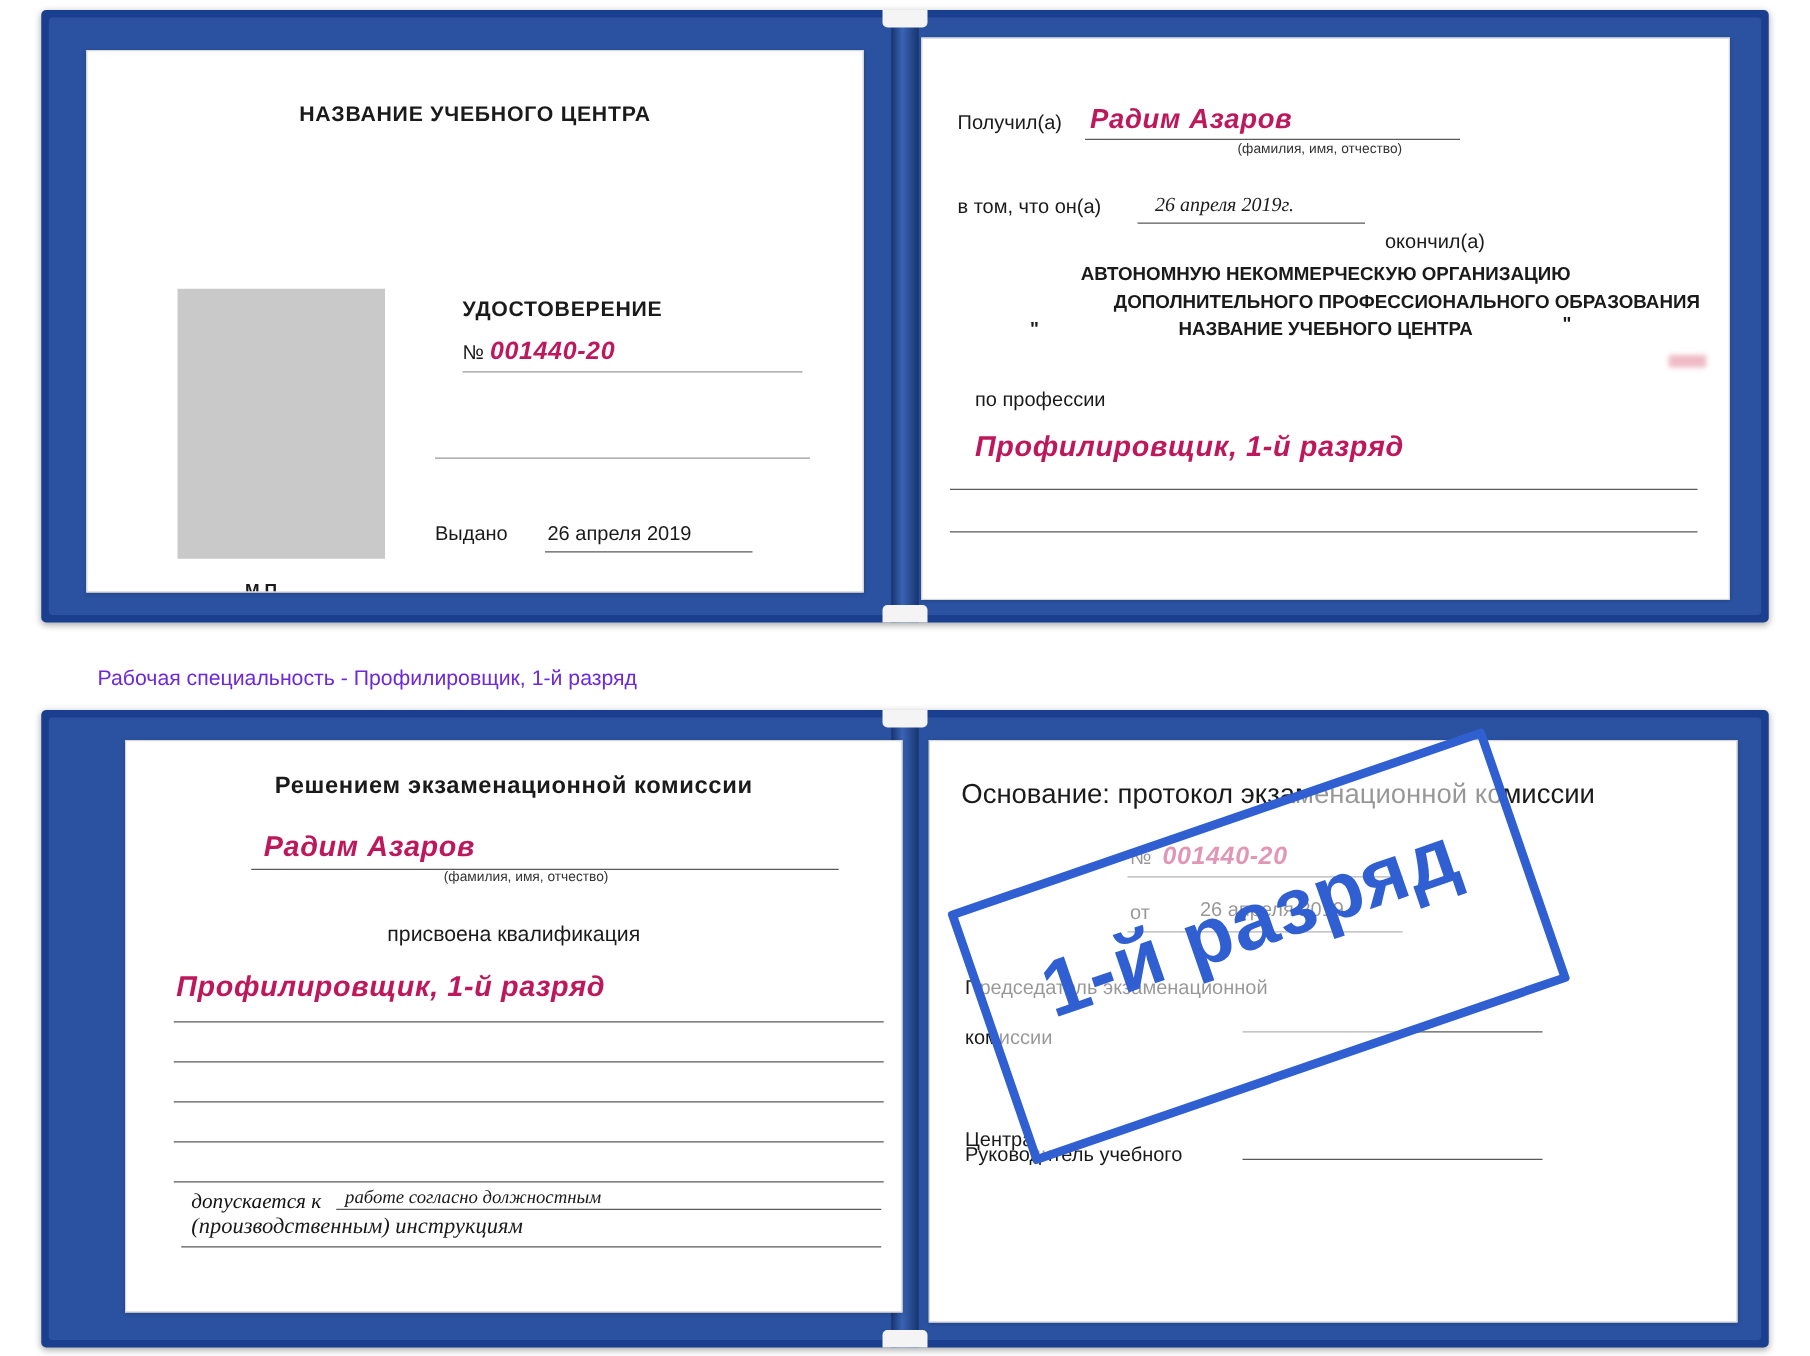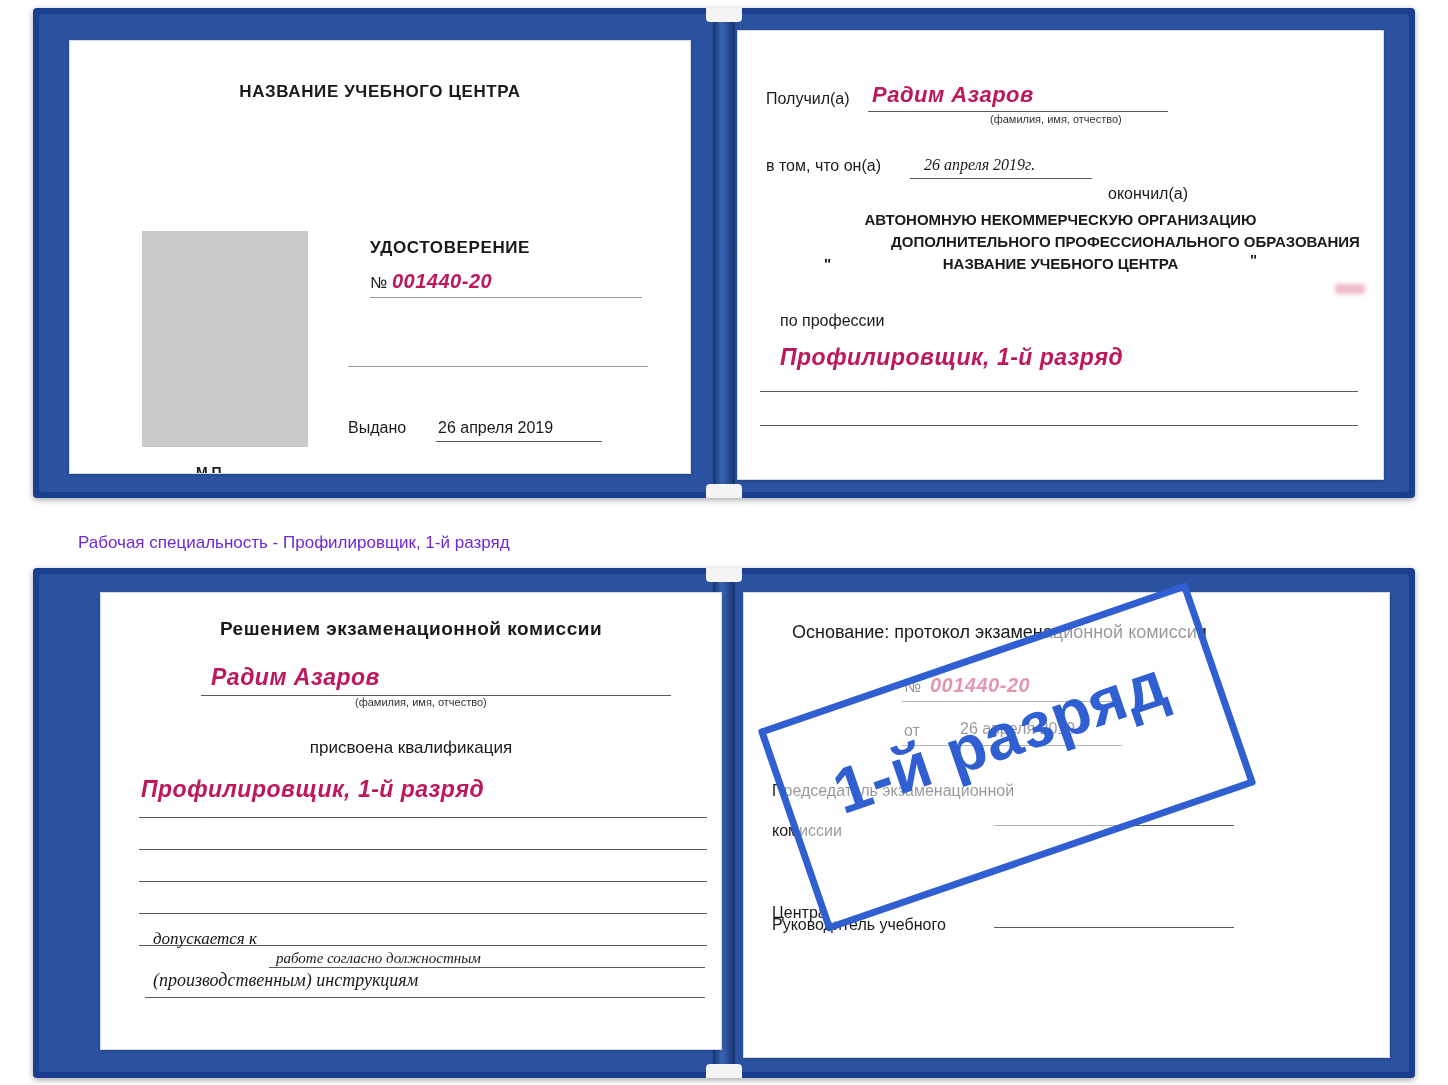--- a/index.html
+++ b/index.html
@@ -239,29 +239,29 @@
     <div class="t hand" style="left:40px; top:182px; font-size:23px;">Профилировщик, 1-й разряд</div>
 
     <div class="rule" style="left:38px; top:224px; width:568px;"></div>
     <div class="rule" style="left:38px; top:256px; width:568px;"></div>
     <div class="rule" style="left:38px; top:288px; width:568px;"></div>
     <div class="rule" style="left:38px; top:320px; width:568px;"></div>
     <div class="rule" style="left:38px; top:352px; width:568px;"></div>
 
     <div class="t" style="left:52px; top:350px; font-size:0;"></div>
 
-    <div class="t italic-serif" style="left:52px; top:335px; font-size:17px; color:#111;">допускается к</div>
+    <div class="t italic-serif" style="left:52px; top:357px; font-size:17px; color:#111;">допускается к</div>
     <div class="t italic-serif" style="left:175px; top:356px; font-size:15px;font-style:italic;">работе согласно должностным</div>
     <div class="rule" style="left:168px; top:374px; width:436px;"></div>
     <div class="t italic-serif" style="left:52px; top:376px; font-size:18px;">(производственным) инструкциям</div>
     <div class="rule" style="left:44px; top:404px; width:560px;"></div>
   </div>
 
   <div class="page right">
-    <div class="t" style="left:48px; top:28px; font-size:18px;">Основание: протокол экзаменационной комиссии</div>
+    <div class="t" style="left:25px; top:28px; font-size:22px;">Основание: протокол экзаменационной комиссии</div>
 
     <div class="t" style="left:160px; top:84px; font-size:16px;">№</div>
     <div class="t hand" style="left:186px; top:80px; font-size:20px;">001440-20</div>
     <div class="rule" style="left:158px; top:108px; width:220px;"></div>
 
     <div class="t" style="left:160px; top:128px; font-size:16px;">от</div>
     <div class="t" style="left:216px; top:126px; font-size:16px;">26 апреля 2019</div>
     <div class="rule" style="left:158px; top:152px; width:220px;"></div>
 
     <div class="t" style="left:28px; top:188px; font-size:16px;">Председатель экзаменационной</div>

